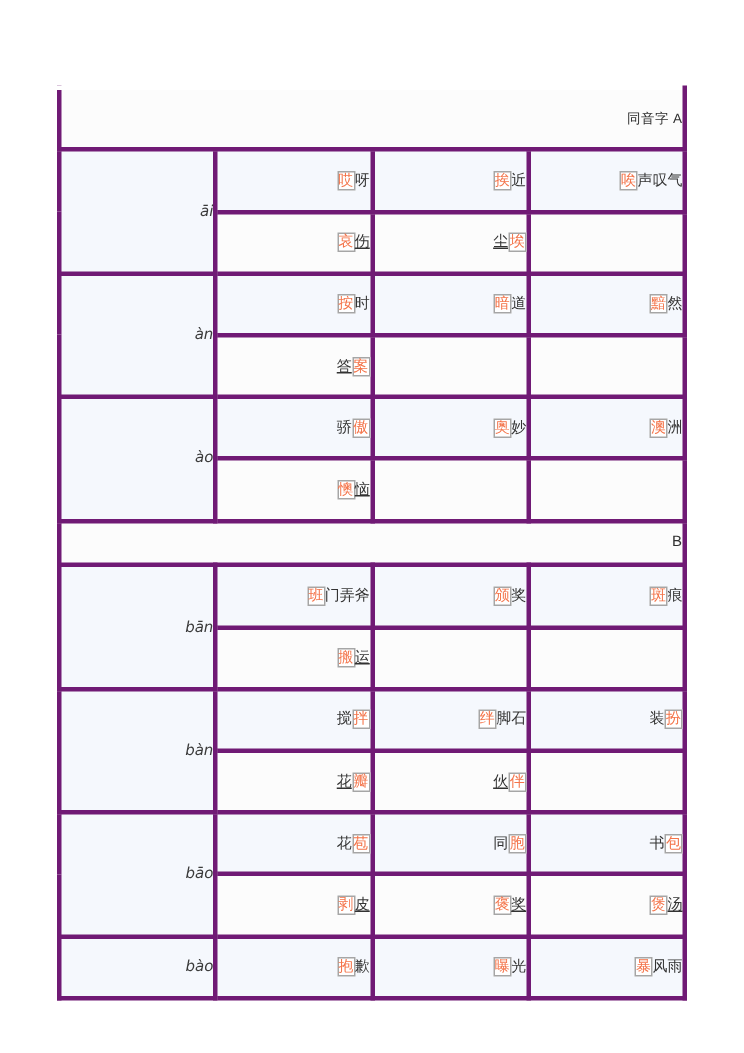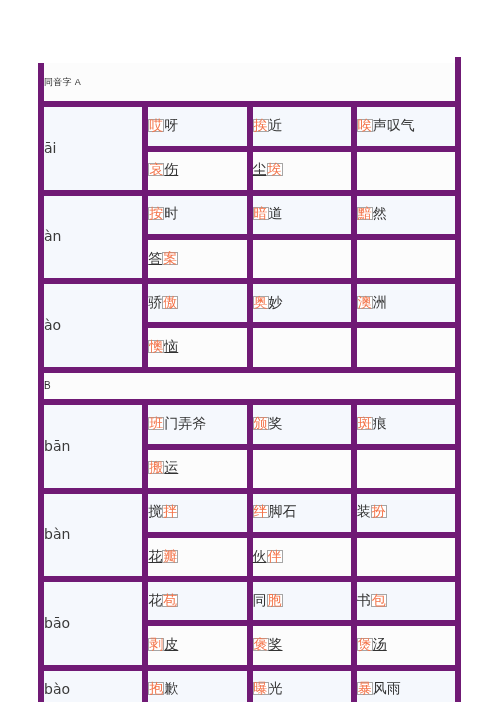--- a/index.html
+++ b/index.html
@@ -10,46 +10,47 @@
     -webkit-font-smoothing:antialiased;
   }
   .page{position:relative;width:496px;height:702px;background:#ffffff;overflow:hidden;filter:opacity(1);}
   table.homophones{
     position:absolute;left:38px;top:57px;width:417px;
     border-collapse:collapse;table-layout:fixed;
   }
   table.homophones tr:first-child > td{border-top-color:#ffffff;}
   table.homophones col{width:104.25px;}
   td{
-    border:6px solid #701a75;
+    border:3px solid #701a75;
     padding:0;
-    text-align:left;
+    text-align:right;
     vertical-align:middle;
     color:#333333;
     font-size:9px;
     height:38.2px;
     line-height:15px;
   }
   td.section-heading{
     background:#fcfcfc;
     font-size:9px;
     color:#2f2f2f;
     letter-spacing:0.3px;
     height:38.4px;
   }
   td.section-heading.latin-only{height:26.9px;line-height:12px;font-size:10px;}
   td.pinyin{
     font-family:"DejaVu Sans",sans-serif;
-    font-size:14px;
+    font-size:10px;
     letter-spacing:0px;
     color:#3a3a3a;
+    font-style:italic;
   }
   td.row-a, td.pinyin.row-a{background:#f5f8fd;}
   td.row-b, td.pinyin.row-b{background:#fcfcfc;text-decoration:underline;}
-  .word{white-space:nowrap;font-size:14px;}
+  .word{white-space:nowrap;font-size:10px;}
   .plain{color:#333333;}
   .hl{
     display:inline-block;
     border:1px solid #a6a6a6;
     background:#ffffff;
     color:#f4744a;
     line-height:11px;
     padding:0;
     margin:0;
   }

